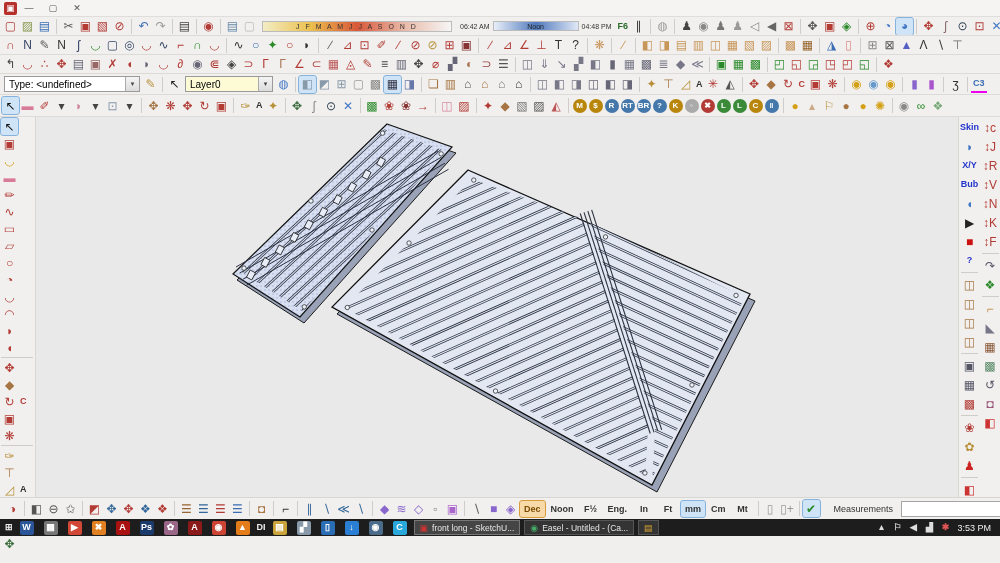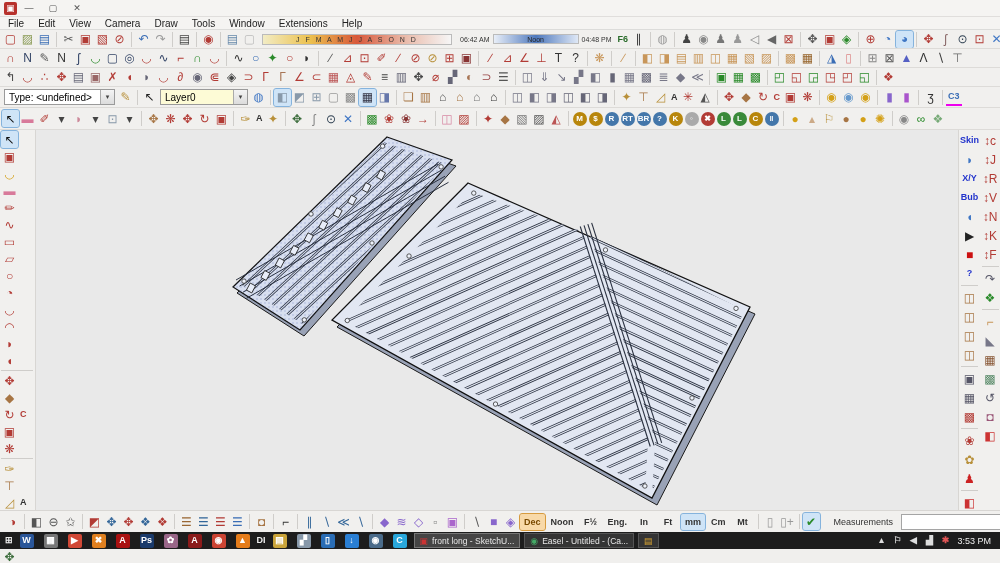--- a/index.html
+++ b/index.html
@@ -77,31 +77,20 @@
 
 <div id="app">
 
   <div class="titlebar">
     <span class="tb-logo">▣</span>
     <span class="capbtn">—</span>
     <span class="capbtn">▢</span>
     <span class="capbtn">✕</span>
   </div>
 
-  <div class="menubar">
-      <span class="menu-item">File</span>
-      <span class="menu-item">Edit</span>
-      <span class="menu-item">View</span>
-      <span class="menu-item">Camera</span>
-      <span class="menu-item">Draw</span>
-      <span class="menu-item">Tools</span>
-      <span class="menu-item">Window</span>
-      <span class="menu-item">Extensions</span>
-      <span class="menu-item">Help</span>
-    </div>
 
   <div class="trow r19">
     <div class="iconstrip">
         <span class="icon" style="color: rgb(178, 59, 53);">▢</span>
         <span class="icon" style="color: rgb(138, 154, 85);">▨</span>
         <span class="icon" style="color: rgb(58, 109, 181);">▤</span>
         <span class="sep"></span>
         <span class="icon" style="color: rgb(85, 85, 85);">✂</span>
         <span class="icon" style="color: rgb(178, 59, 53);">▣</span>
         <span class="icon" style="color: rgb(178, 59, 53);">▧</span>
@@ -274,21 +263,21 @@
         <span class="icon" style="color: rgb(42, 138, 42);">◲</span>
         <span class="icon" style="color: rgb(178, 59, 53);">◳</span>
         <span class="icon" style="color: rgb(178, 59, 53);">◰</span>
         <span class="icon" style="color: rgb(42, 138, 42);">◱</span>
         <span class="sep"></span>
         <span class="icon" style="color: rgb(178, 59, 53);">❖</span>
       </div>
   </div>
 
   <div class="trow r21">
-    <div class="combo" style="width:111px">
+    <div class="combo" style="width:136px">
       <span class="cval">Type: &lt;undefined&gt;</span>
       <span class="carr">▾</span>
     </div>
     <div class="iconstrip">
         <span class="icon" style="color: rgb(184, 144, 58);">✎</span>
         <span class="sep"></span>
         <span class="icon" style="color: rgb(34, 34, 34);">↖</span>
       </div>
     <div class="combo yellow" style="width:88px">
       <span class="cval">Layer0</span>

